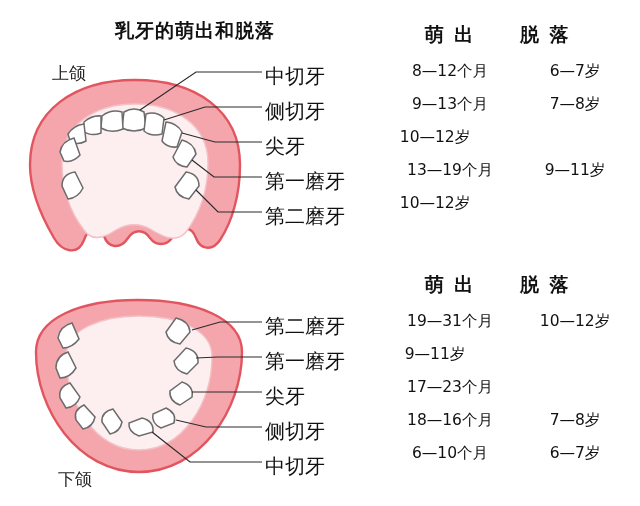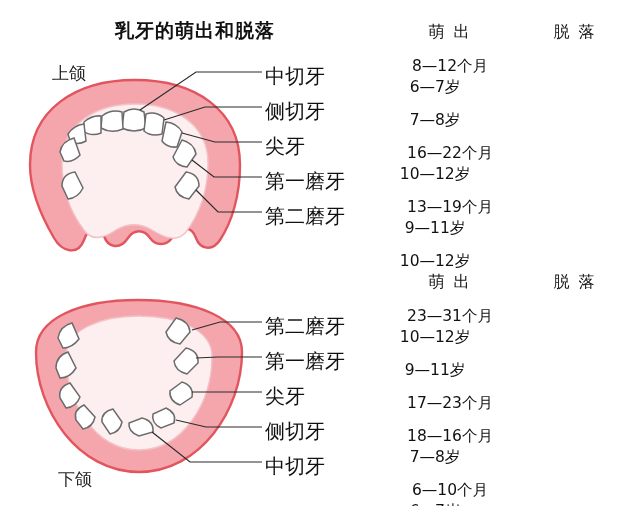--- a/index.html
+++ b/index.html
@@ -70,32 +70,31 @@
   .table {
     position: absolute;
     font-size: 15.5px;
     color: #111;
   }
   .table-upper { left: 380px; top: 22px; }
   .table-lower { left: 380px; top: 272px; }
 
   .thead {
     display: flex;
-    font-weight: normal;
-    font-size: 16px;
+    font-weight: bold;
+    font-size: 19px;
     letter-spacing: 2px;
     margin-bottom: 13px;
   }
   .thead .c0 { width: 140px; text-align: center; }
-  .thead .c1 { width: 110px; text-align: center; }
+  .thead .c1 { width: 110px; text-align: left; }
 
   .trow {
     display: flex;
     margin-bottom: 12px;
-    flex-direction: column;
   }
   .trow .c0 {
     width: 140px;
     text-align: center;
     white-space: nowrap;
   }
   .trow .c1 {
     width: 110px;
     text-align: center;
     white-space: nowrap;
@@ -227,42 +226,42 @@
   <div class="table table-upper">
     <div class="thead">
       <div class="c0">萌 出</div>
       <div class="c1">脱 落</div>
     </div>
     <div class="trow">
       <div class="c0">8—12个月</div>
       <div class="c1">6—7岁</div>
     </div>
     <div class="trow">
+      <div class="c0">9—13个月</div>
       <div class="c1">7—8岁</div>
     </div>
     <div class="trow">
-      <div class="c0">16—22个月</div>
       <div class="c1">10—12岁</div>
     </div>
     <div class="trow">
       <div class="c0">13—19个月</div>
       <div class="c1">9—11岁</div>
     </div>
     <div class="trow">
       <div class="c1">10—12岁</div>
     </div>
   </div>
 
   <div class="table table-lower">
     <div class="thead">
       <div class="c0">萌 出</div>
       <div class="c1">脱 落</div>
     </div>
     <div class="trow">
-      <div class="c0">23—31个月</div>
+      <div class="c0">19—31个月</div>
       <div class="c1">10—12岁</div>
     </div>
     <div class="trow">
       <div class="c1">9—11岁</div>
     </div>
     <div class="trow">
       <div class="c0">17—23个月</div>
     </div>
     <div class="trow">
       <div class="c0">18—16个月</div>

